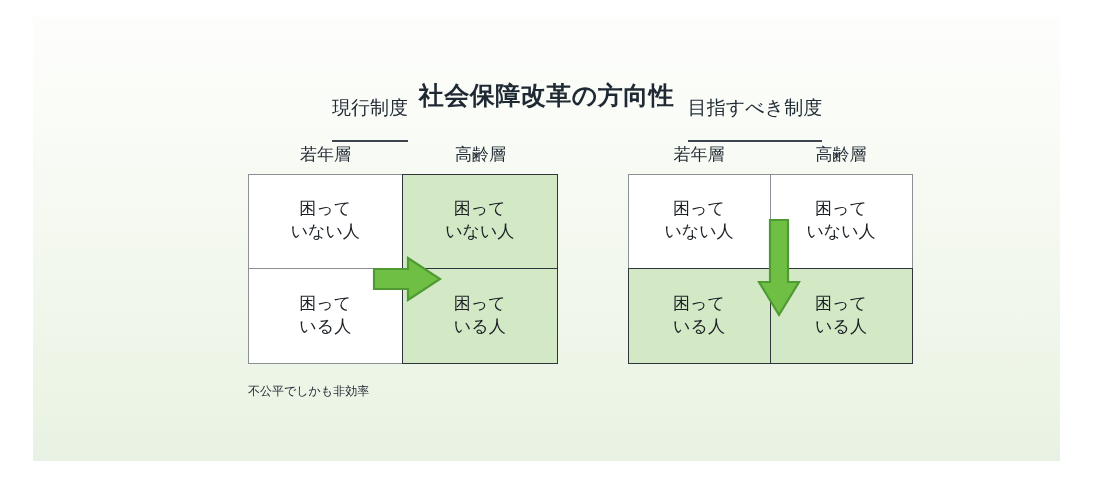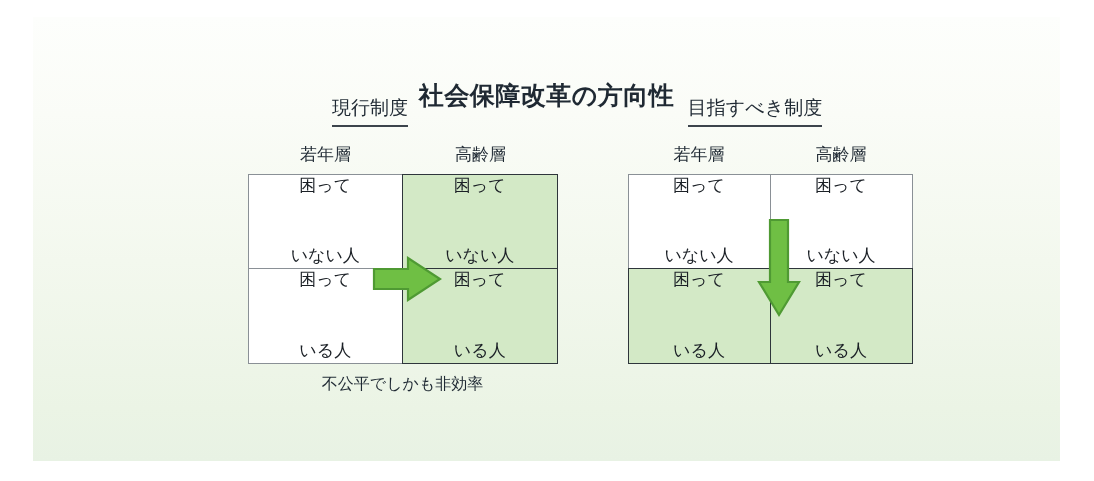--- a/index.html
+++ b/index.html
@@ -52,21 +52,21 @@
     position: absolute;
     top: 0;
     width: 100%;
     text-align: center;
     font-size: 19px;
     color: #1f2933;
     white-space: nowrap;
   }
   .panel-heading .hd-text {
     display: inline-block;
-    padding-bottom: 4px;
+    padding-bottom: 19px;
     border-bottom: 2px solid #3c444c;
   }
 
   
   .col-headers {
     position: absolute;
     top: 48px;
     left: 66px;
     width: 310px;
     display: flex;
@@ -90,21 +90,21 @@
   }
   #matrix-left  { left: 66px; width: 309px; height: 189px; }
   #matrix-right { left: 61px; width: 284px; height: 189px; }
 
   .cell {
     position: relative;
     box-sizing: border-box;
     display: flex;
     flex-direction: column;
     align-items: center;
-    justify-content: space-between;
+    justify-content: center;
     font-size: 17px;
     line-height: 1.35;
     color: #1b2026;
     background: #ffffff;
     border: 1px solid #8a9096;
     margin: -0.5px;
     white-space: nowrap;
   }
   .cell.green { background: #d3e9c6; }
   .cell.strong { border-color: #2e353b; z-index: 2; }
@@ -125,25 +125,25 @@
     left: 128px;
     top: 44px;
     width: 46px;
     height: 100px;
     z-index: 5;
   }
 
   
   .caption {
     position: absolute;
-    top: 279px;
+    top: 288px;
     left: 66px;
     width: 309px;
-    text-align: center;
-    font-size: 16px;
+    text-align: left;
+    font-size: 12px;
     color: #1f2933;
     white-space: nowrap;
   }
 </style>
 </head>
 <body>
 
 <div id="slide">
 
   <div id="title">社会保障改革の方向性</div>

